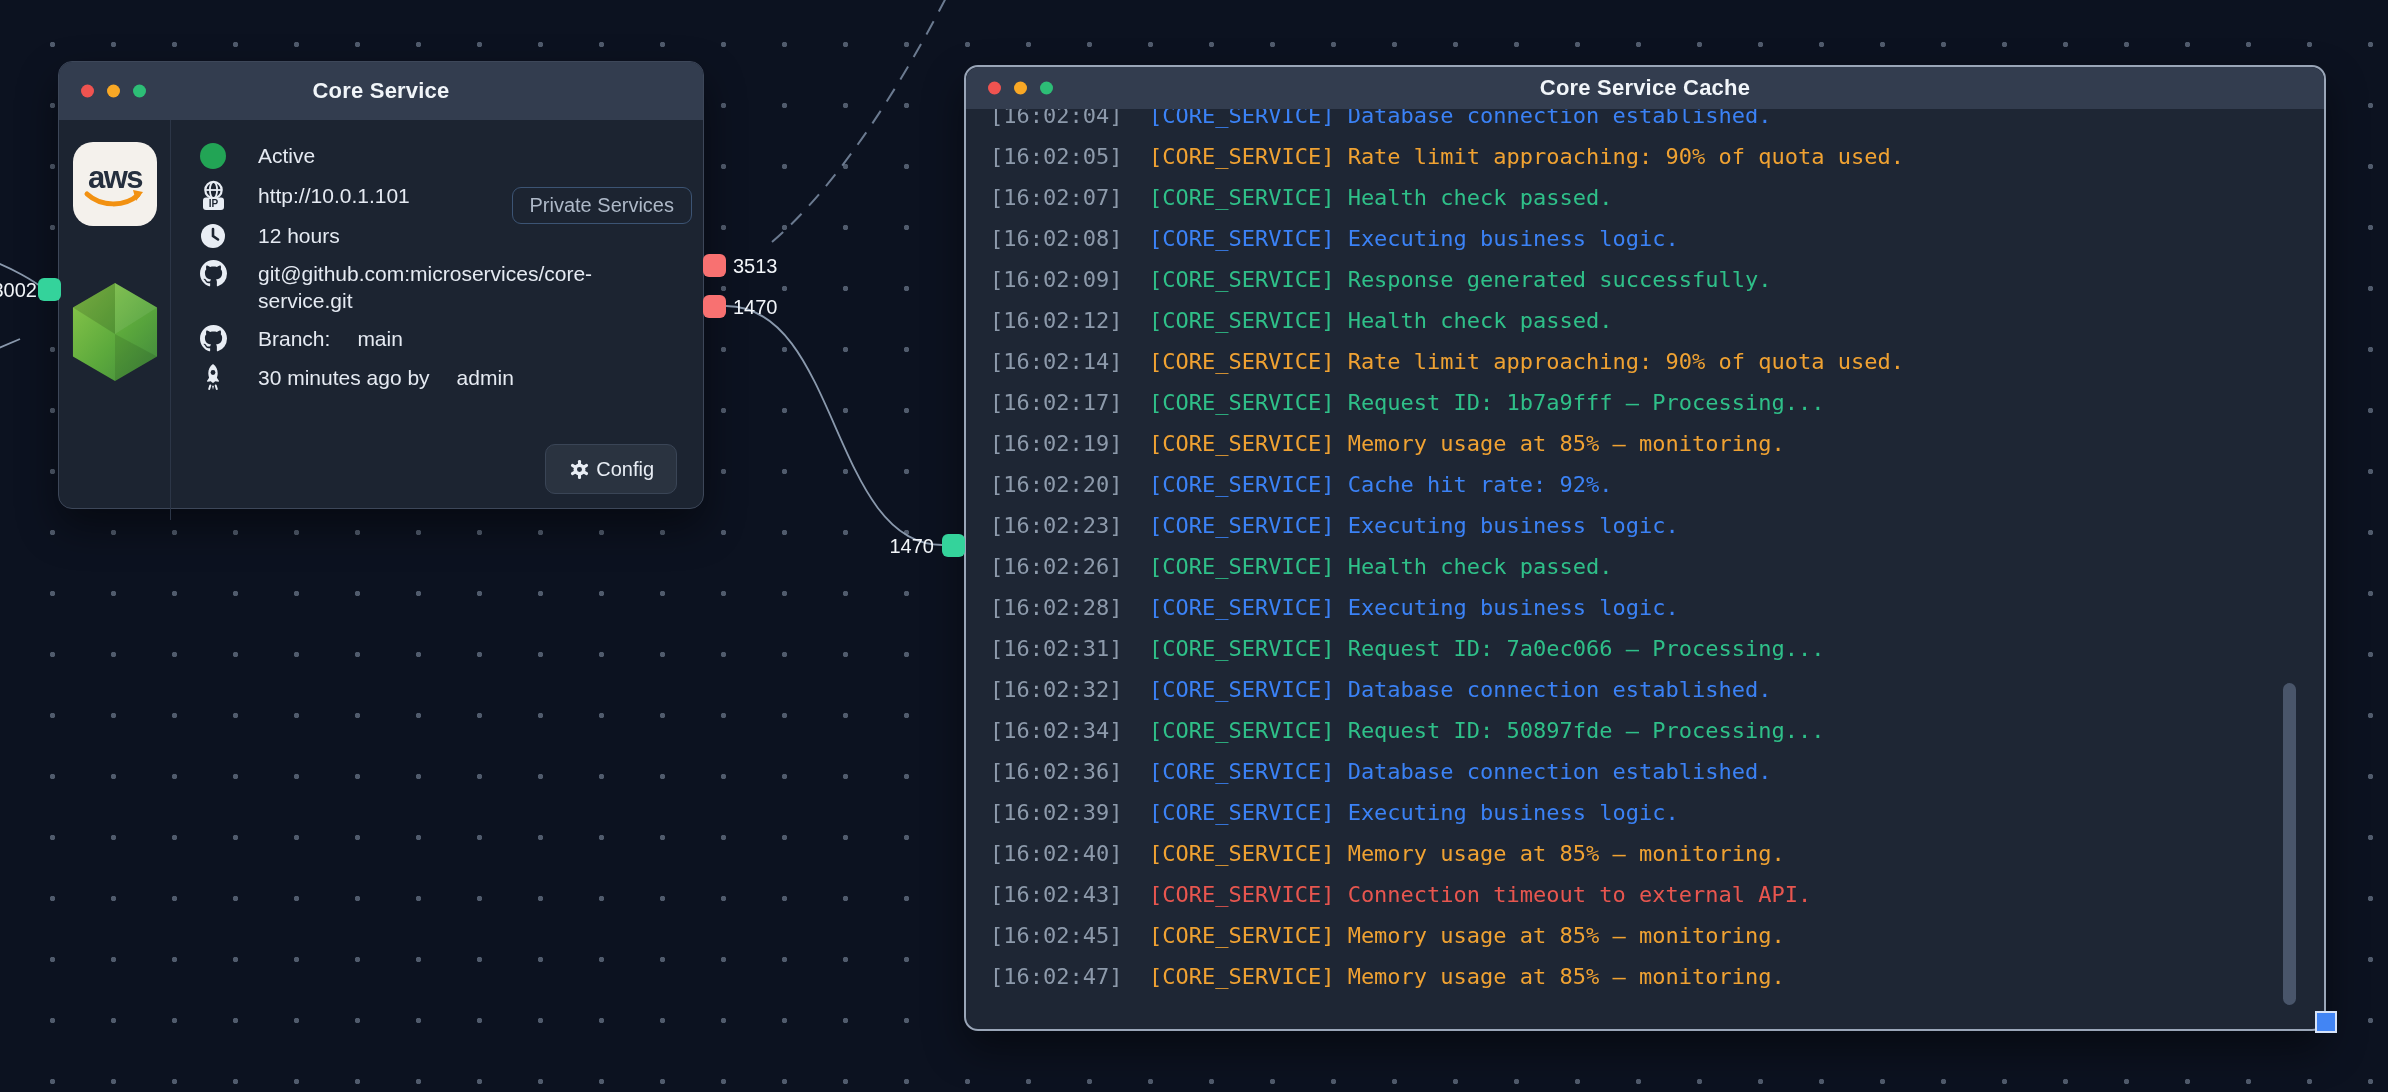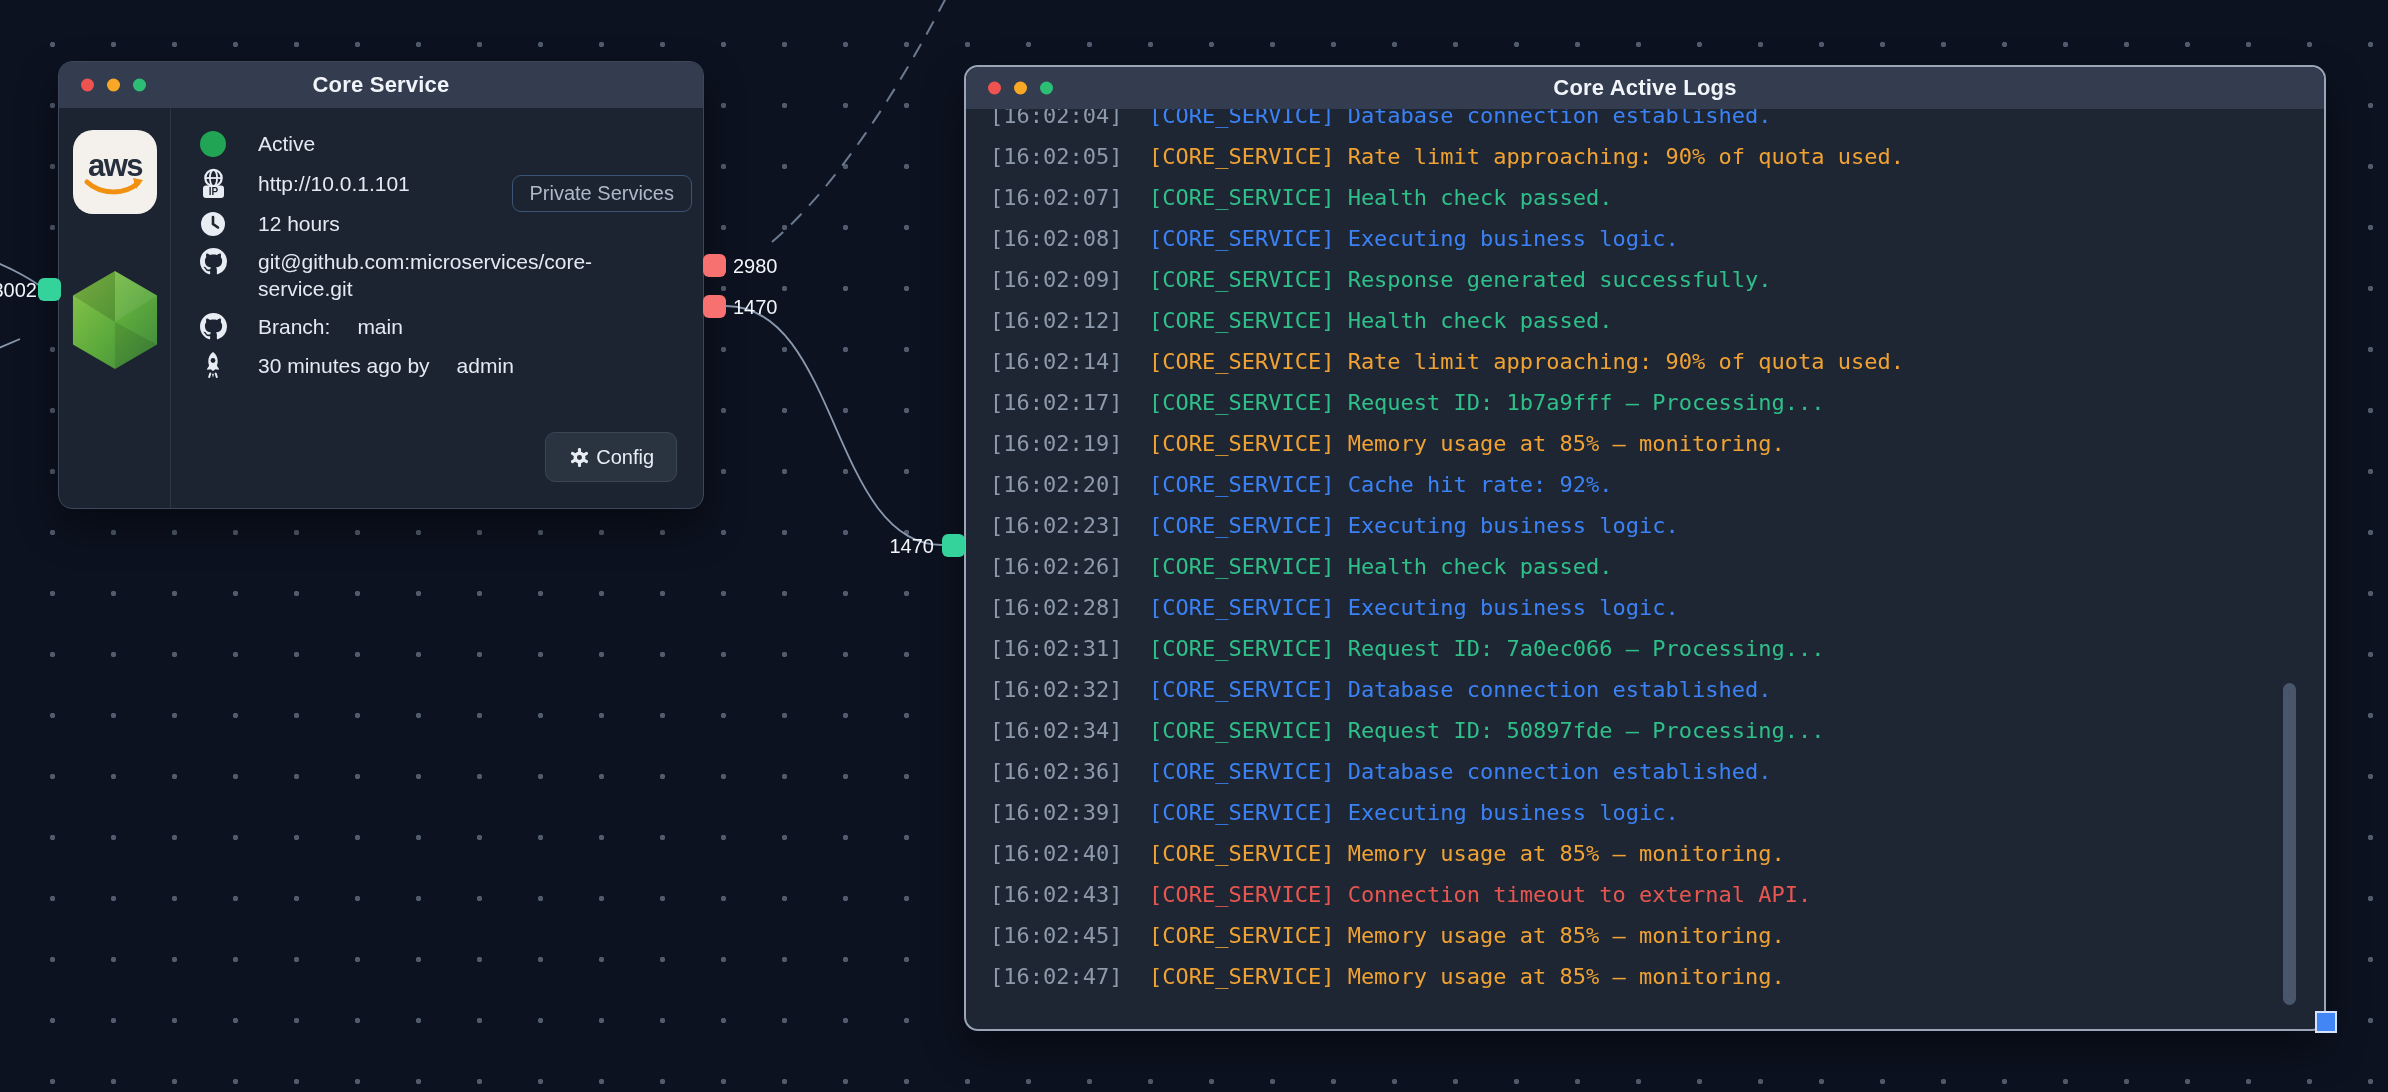--- a/index.html
+++ b/index.html
@@ -13,21 +13,21 @@
     font-family:"Liberation Sans", sans-serif;
     color:#e5eaf2;
   }
 
   
   svg.connections { position:absolute; inset:0; z-index:1; }
 
   
   .window { position:absolute; border-radius:14px; z-index:2; box-shadow:0 18px 40px rgba(0,0,0,.45); }
   .titlebar {
-    position:relative; height:46px; background:#333d4f;
+    position:relative; height:58px; background:#333d4f;
     border-radius:13px 13px 0 0;
     display:flex; align-items:center; justify-content:center;
   }
   .lights { position:absolute; left:22px; top:50%; transform:translateY(-50%); display:flex; gap:13px; }
   .light { width:13px; height:13px; border-radius:50%; }
   .light.red { background:#ef5350; }
   .light.yellow { background:#f9a825; }
   .light.green { background:#2dbe76; }
   .win-title { font-size:22px; font-weight:bold; color:#f1f5f9; letter-spacing:.2px; }
 
@@ -231,31 +231,31 @@
   </div>
 </div>
 
 <div class="window logs-window">
   <div class="titlebar">
     <div class="lights">
       <span class="light red"></span>
       <span class="light yellow"></span>
       <span class="light green"></span>
     </div>
-    <span class="win-title">Core Active Logs</span>
+    <span class="win-title">Core Service Cache</span>
   </div>
   <div class="log-body" id="log-list"><div class="log-line"><span class="t">[16:02:04]  </span><span class="m info">[CORE_SERVICE] Database connection established.</span></div><div class="log-line"><span class="t">[16:02:05]  </span><span class="m warn">[CORE_SERVICE] Rate limit approaching: 90% of quota used.</span></div><div class="log-line"><span class="t">[16:02:07]  </span><span class="m success">[CORE_SERVICE] Health check passed.</span></div><div class="log-line"><span class="t">[16:02:08]  </span><span class="m info">[CORE_SERVICE] Executing business logic.</span></div><div class="log-line"><span class="t">[16:02:09]  </span><span class="m success">[CORE_SERVICE] Response generated successfully.</span></div><div class="log-line"><span class="t">[16:02:12]  </span><span class="m success">[CORE_SERVICE] Health check passed.</span></div><div class="log-line"><span class="t">[16:02:14]  </span><span class="m warn">[CORE_SERVICE] Rate limit approaching: 90% of quota used.</span></div><div class="log-line"><span class="t">[16:02:17]  </span><span class="m success">[CORE_SERVICE] Request ID: 1b7a9fff — Processing...</span></div><div class="log-line"><span class="t">[16:02:19]  </span><span class="m warn">[CORE_SERVICE] Memory usage at 85% — monitoring.</span></div><div class="log-line"><span class="t">[16:02:20]  </span><span class="m info">[CORE_SERVICE] Cache hit rate: 92%.</span></div><div class="log-line"><span class="t">[16:02:23]  </span><span class="m info">[CORE_SERVICE] Executing business logic.</span></div><div class="log-line"><span class="t">[16:02:26]  </span><span class="m success">[CORE_SERVICE] Health check passed.</span></div><div class="log-line"><span class="t">[16:02:28]  </span><span class="m info">[CORE_SERVICE] Executing business logic.</span></div><div class="log-line"><span class="t">[16:02:31]  </span><span class="m success">[CORE_SERVICE] Request ID: 7a0ec066 — Processing...</span></div><div class="log-line"><span class="t">[16:02:32]  </span><span class="m info">[CORE_SERVICE] Database connection established.</span></div><div class="log-line"><span class="t">[16:02:34]  </span><span class="m success">[CORE_SERVICE] Request ID: 50897fde — Processing...</span></div><div class="log-line"><span class="t">[16:02:36]  </span><span class="m info">[CORE_SERVICE] Database connection established.</span></div><div class="log-line"><span class="t">[16:02:39]  </span><span class="m info">[CORE_SERVICE] Executing business logic.</span></div><div class="log-line"><span class="t">[16:02:40]  </span><span class="m warn">[CORE_SERVICE] Memory usage at 85% — monitoring.</span></div><div class="log-line"><span class="t">[16:02:43]  </span><span class="m error">[CORE_SERVICE] Connection timeout to external API.</span></div><div class="log-line"><span class="t">[16:02:45]  </span><span class="m warn">[CORE_SERVICE] Memory usage at 85% — monitoring.</span></div><div class="log-line"><span class="t">[16:02:47]  </span><span class="m warn">[CORE_SERVICE] Memory usage at 85% — monitoring.</span></div></div>
   <div class="scroll-thumb"></div>
 </div>
 
 <div class="resize-handle"></div>
 
 <div class="port-badge" style="left: 38px; top: 278px; background: rgb(52, 211, 155);"></div>
 <span class="port-label lbl-right" style="left:-9px; top:279px; width:46px;">3002</span>
 
 <div class="port-badge" style="left: 703px; top: 254px; background: rgb(248, 113, 113);"></div>
-<span class="port-label" style="left:733px; top:255px;">2980</span>
+<span class="port-label" style="left:733px; top:255px;">3513</span>
 
 <div class="port-badge" style="left: 703px; top: 295px; background: rgb(248, 113, 113);"></div>
 <span class="port-label" style="left:733px; top:296px;">1470</span>
 
 <div class="port-badge" style="left: 942px; top: 534px; background: rgb(52, 211, 155);"></div>
 <span class="port-label lbl-right" style="left:872px; top:535px; width:62px;">1470</span>
 
 </body></html>

